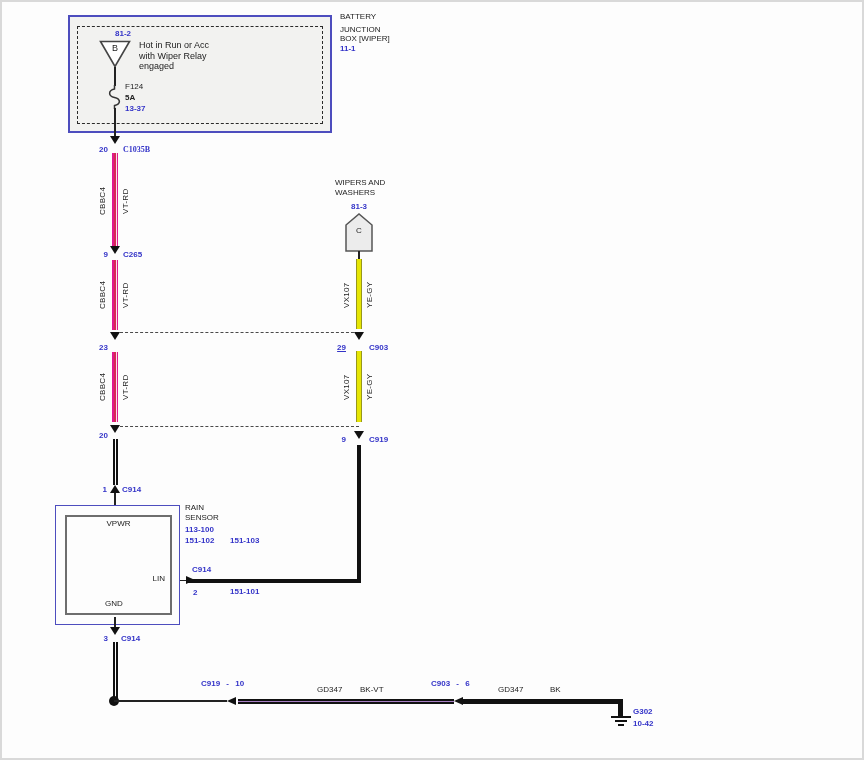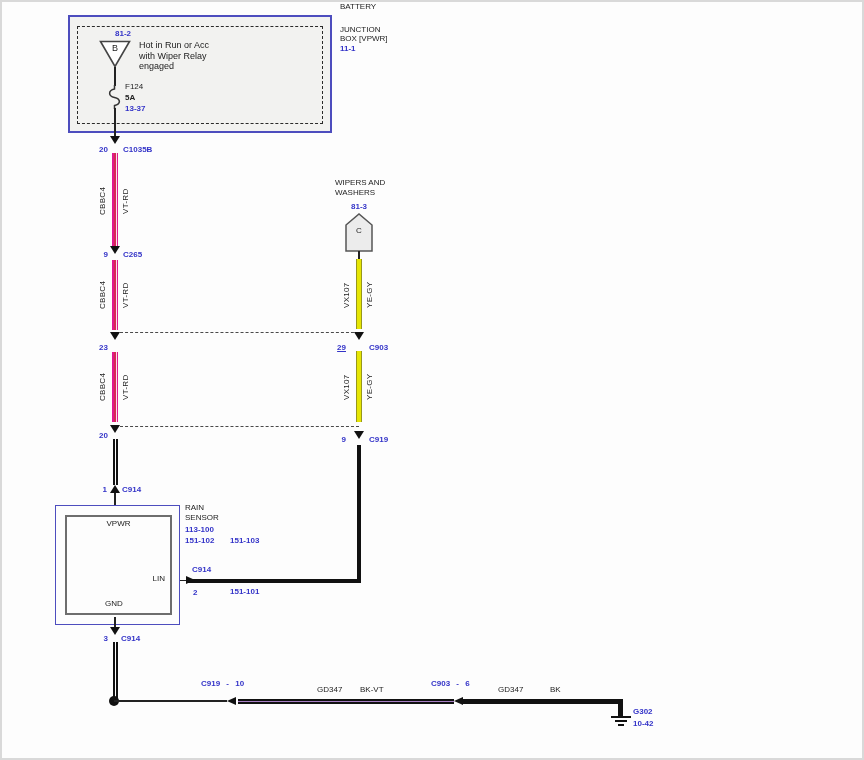--- a/index.html
+++ b/index.html
@@ -70,27 +70,27 @@
       <path d="M7.5 0 V4 C1 5.5, 1 11, 7.5 12.5 C14 14, 14 19, 7.5 20.5 V24" fill="none" stroke="#333" stroke-width="1.5"></path>
     </svg>
   </div>
   <div class="t" style="left:123px; top:80px;">F124</div>
   <div class="t" style="left:123px; top:91px;font-weight:bold;">5A</div>
   <div class="t blue" style="left:123px; top:101.5px;">13-37</div>
 
   <div class="wire thin-v" style="left:112.2px; top:106px; height:29px;"></div>
   <div class="arr arr-d" style="left:108px; top:134px;"></div>
 
-  <div class="t" style="left:338px; top:0;">BATTERY</div>
+  <div class="t" style="left:338px; top:10px;">BATTERY</div>
   <div class="t" style="left:338px; top:22.5px;">JUNCTION</div>
-  <div class="t" style="left:338px; top:32px;">BOX [VPWR]</div>
+  <div class="t" style="left:338px; top:32px;">BOX [WIPER]</div>
   <div class="t blue" style="left:338px; top:41.5px;">11-1</div>
 
   <div class="t blue right" style="left:86px; top:143px; width:20px;">20</div>
-  <div class="t blue" style="left:121px; top:143px;">C1035B</div>
+  <div class="t blue" style="left:121px; top:143px;font-family:Liberation Serif, serif;">C1035B</div>
 
   <div class="wire vtrd" style="left:110px; top:151px; height:95px;"></div>
   <div class="rot" style="left:94px; top:168px; width:12px; height:62px;">CBBC4</div>
   <div class="rot" style="left:117px; top:168px; width:12px; height:62px;">VT-RD</div>
 
   <div class="arr arr-d" style="left:108px; top:244px;"></div>
   <div class="t blue right" style="left:90px; top:248px; width:16px;">9</div>
   <div class="t blue" style="left:121px; top:248px;">C265</div>
 
   <div class="wire vtrd" style="left:110px; top:258px; height:70px;"></div>

